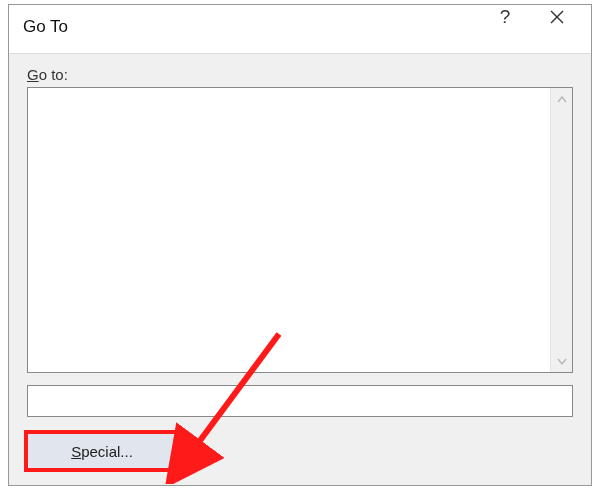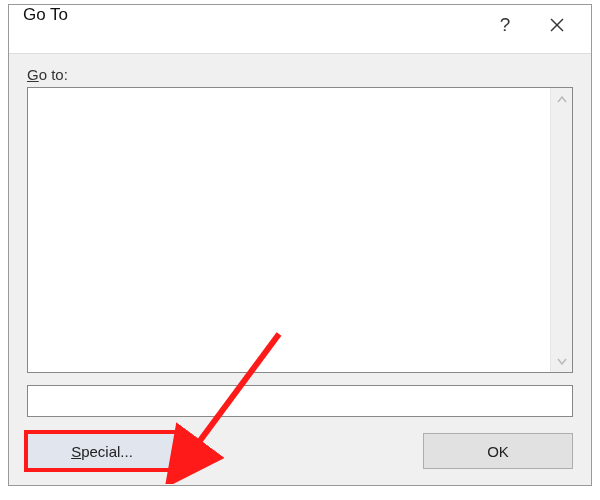--- a/index.html
+++ b/index.html
@@ -20,22 +20,22 @@
     width: 584px;
     height: 482px;
     border: 1px solid #999;
     background: #fff;
     display: flex;
     flex-direction: column;
   }
   .titlebar {
     height: 48px;
     display: flex;
-    align-items: flex-start;
-    padding: 0 8px 4px 14px;
+    align-items: flex-end;
+    padding: 0 8px 16px 14px;
     background: #fff;
   }
   .titlebar .title {
     flex: 1;
     font-size: 17px;
     color: #111;
   }
   .titlebar .tbtn {
     width: 52px;
     height: 40px;
@@ -174,23 +174,20 @@
       </div>
     </div>
 
 
     <input class="refbox" type="text" value="" style="">
 
     <div class="btnrow">
       <div class="btn default highlighted-frame">
         <span><span class="accel">S</span><span>pecial...</span></span>
       </div>
-      <div class="btn">
-        <span>OK</span>
-      </div>
     </div>
 
     <svg class="arrow-ann" style="left:140px; top:270px; width:150px; height:160px;" viewBox="0 0 150 160">
       <defs>
         <marker id="ah" markerWidth="10" markerHeight="10" refX="6" refY="5" orient="auto">
           <path d="M0,0 L10,5 L0,10 Z" fill="#ff1a1a"></path>
         </marker>
       </defs>
       <line x1="130" y1="10" x2="30" y2="145" stroke="#ff1a1a" stroke-width="6" marker-end="url(#ah)"></line>
     </svg>

